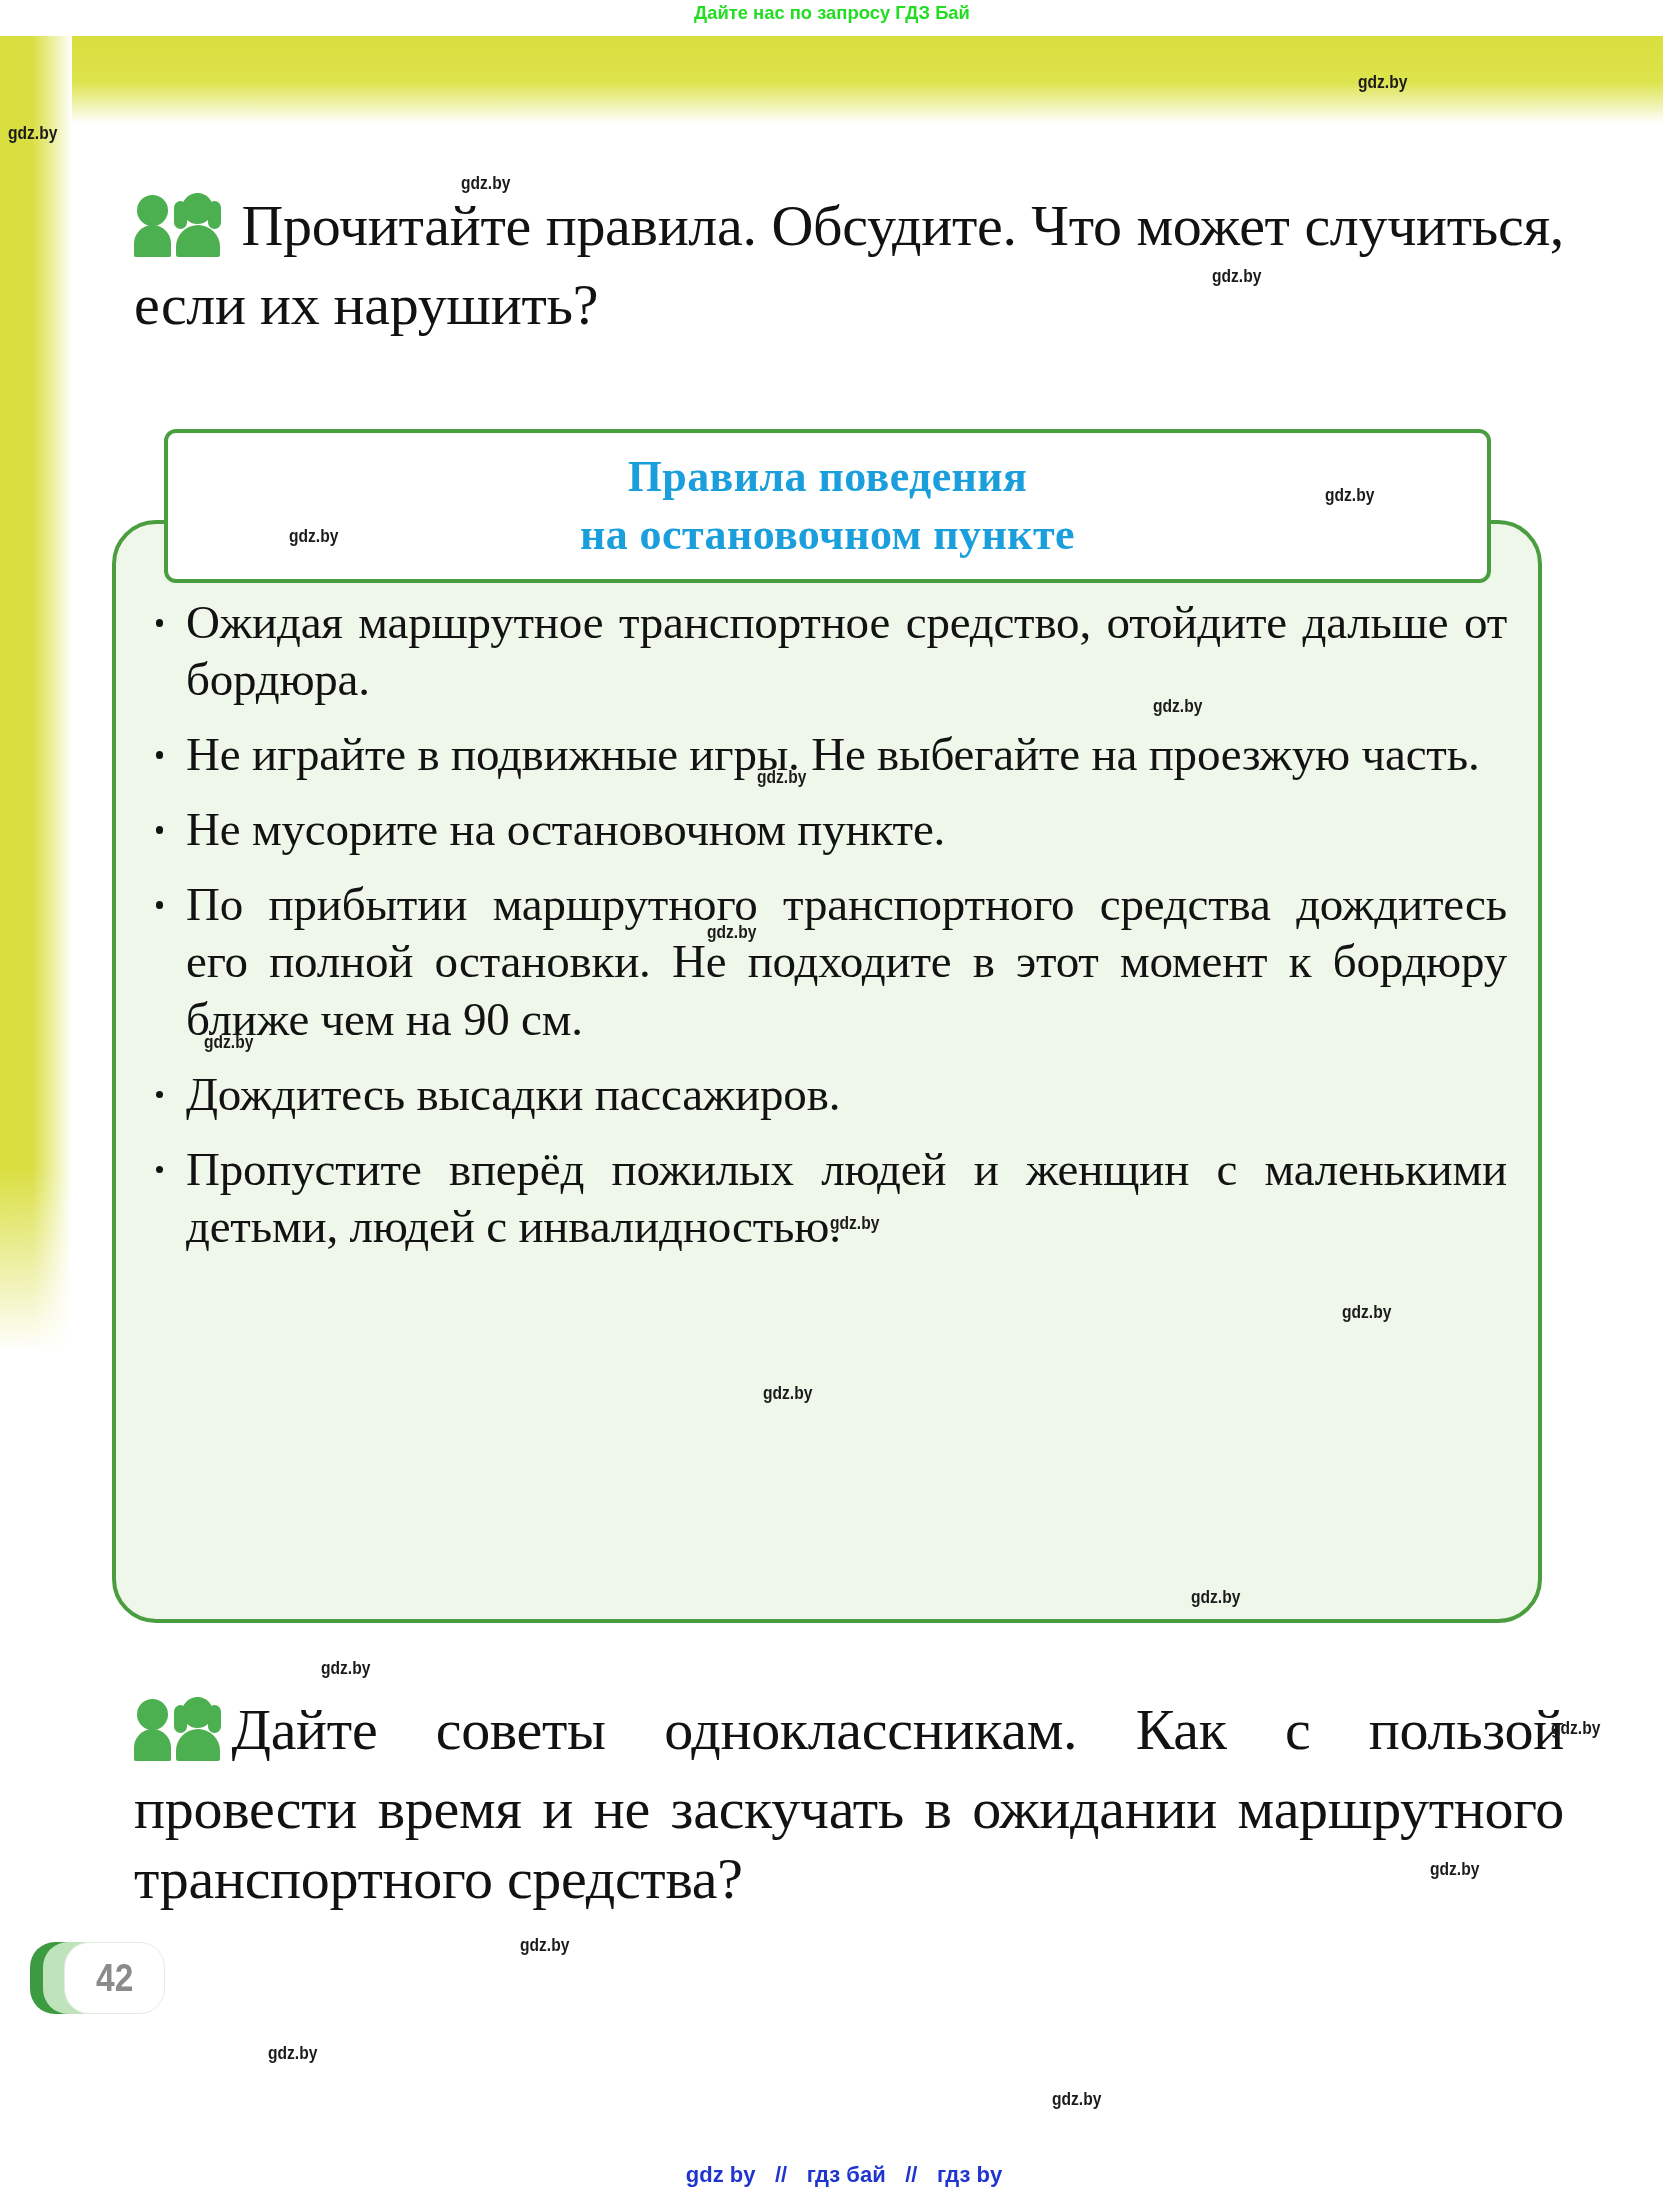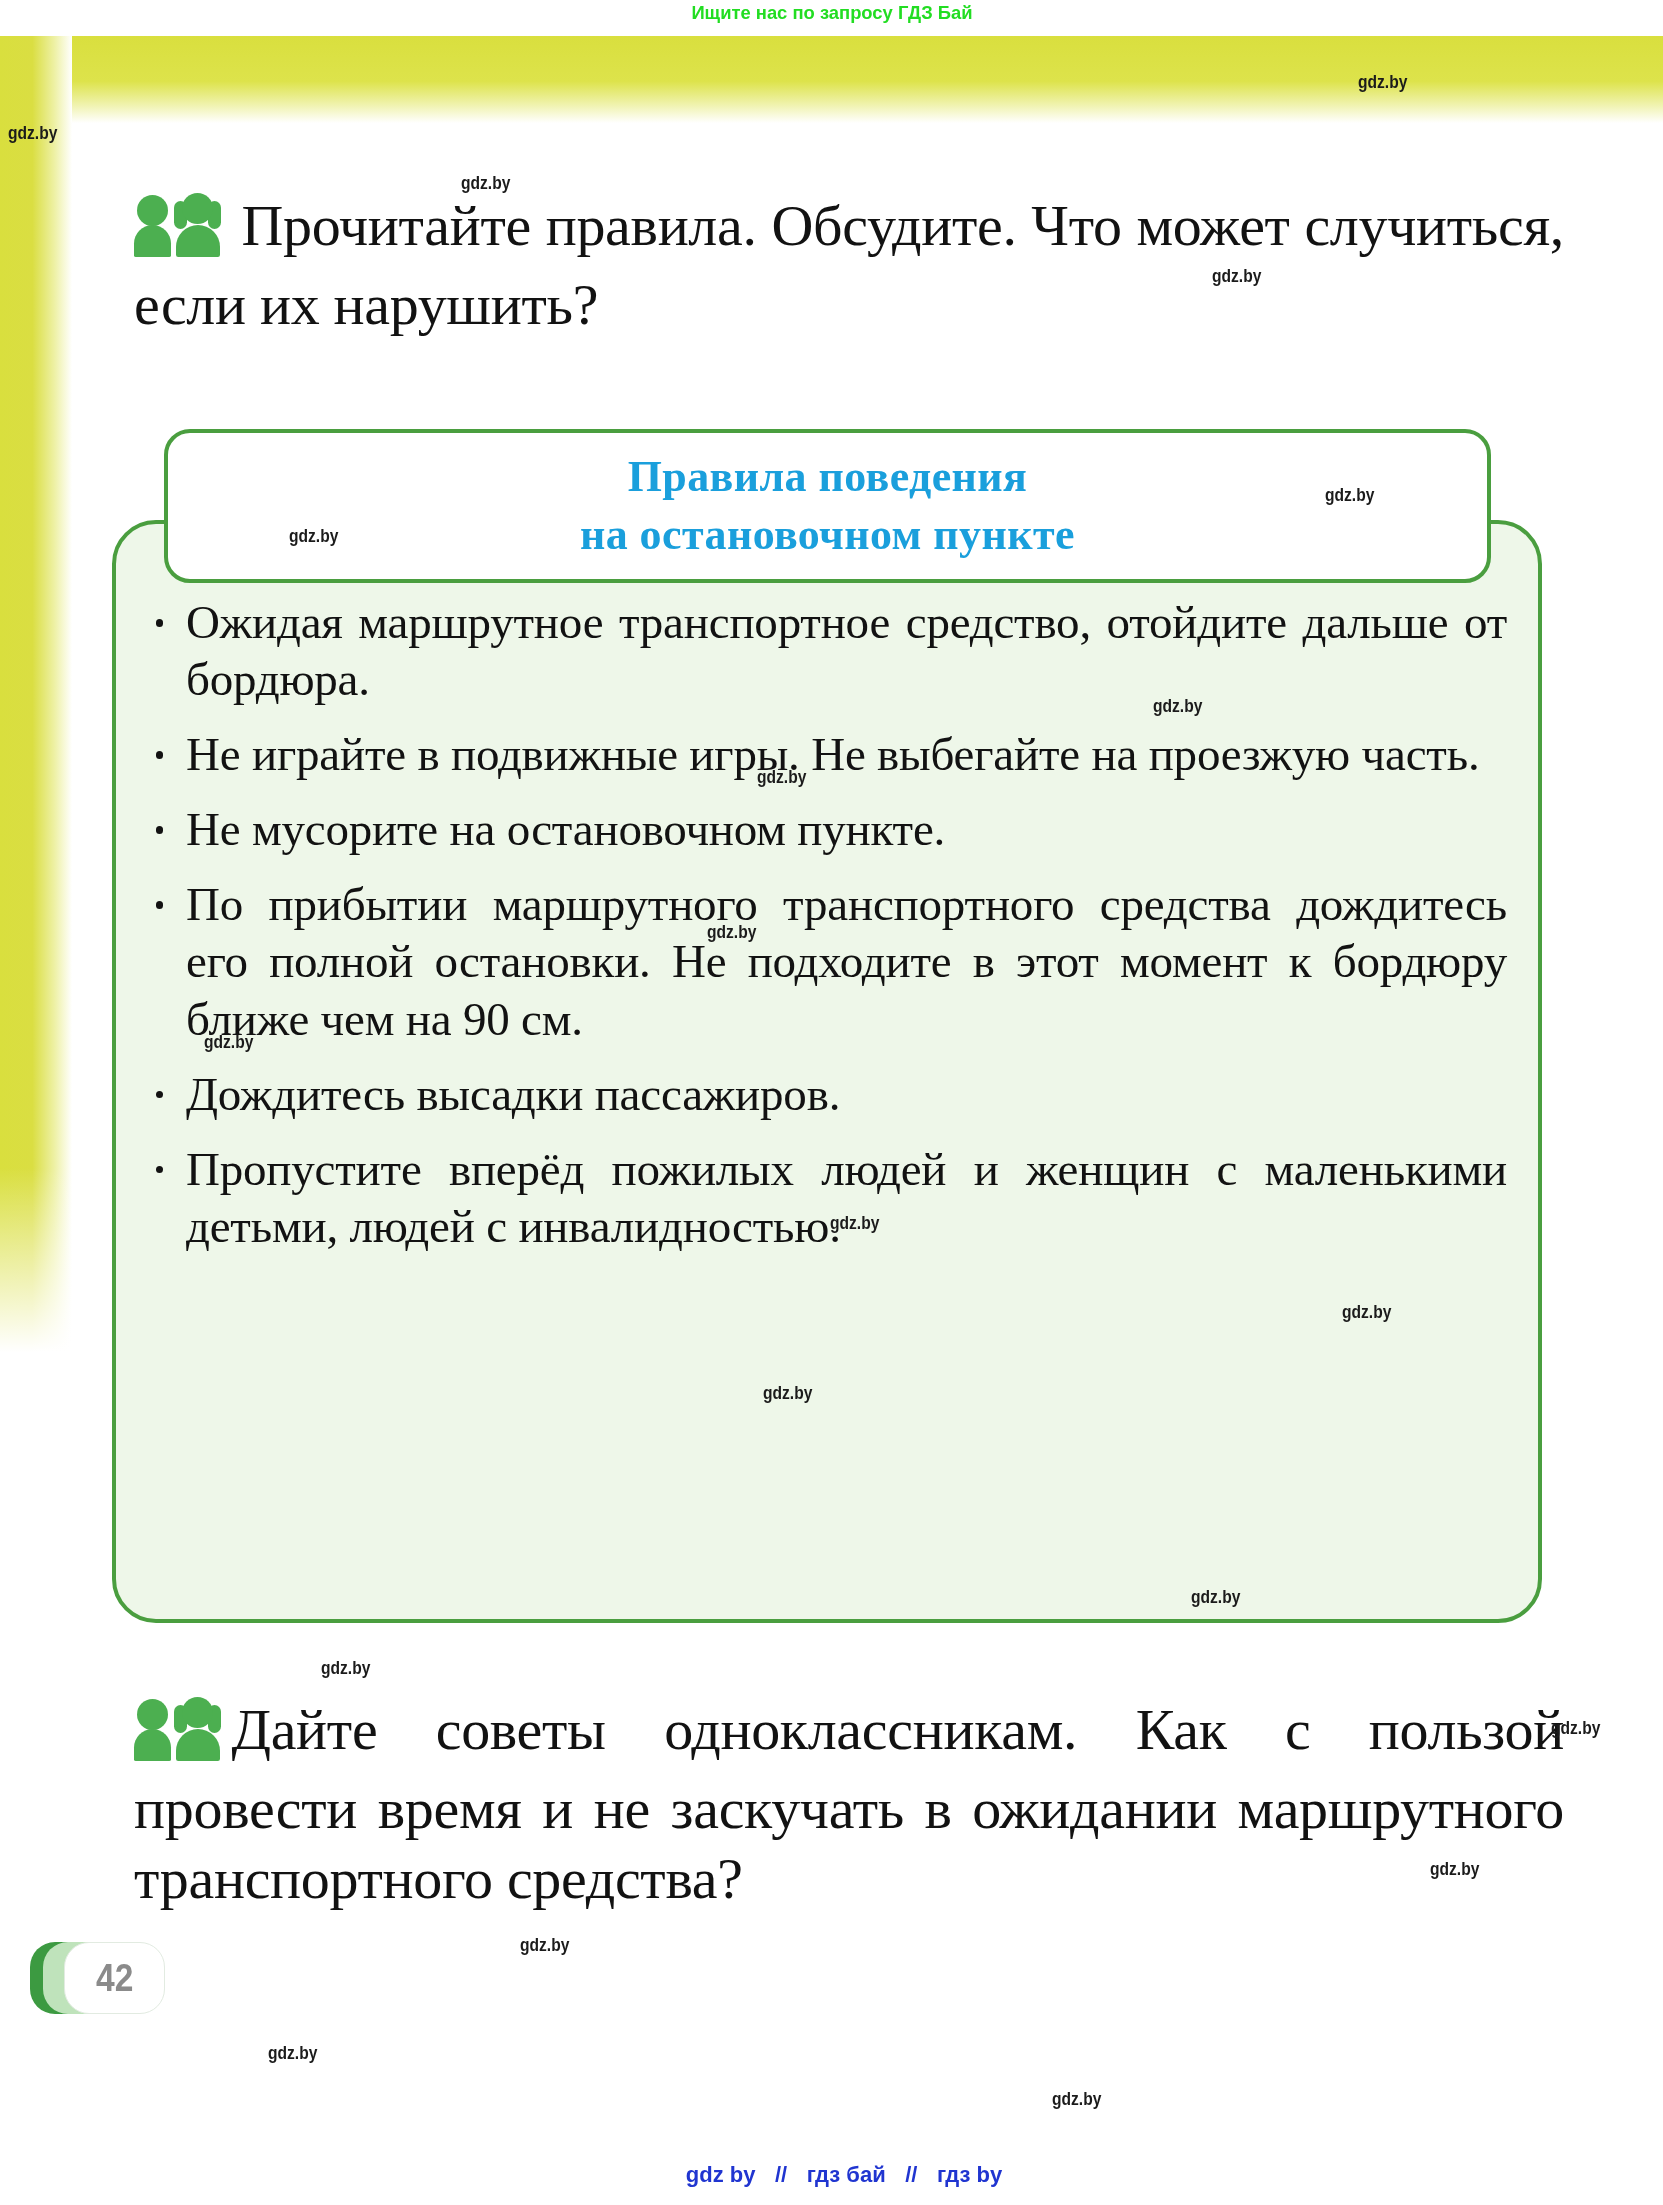--- a/index.html
+++ b/index.html
@@ -128,21 +128,21 @@
     z-index: 2;
   }
   .rules-title-box {
     position: absolute;
     left: 164px;
     top: 429px;
     width: 1327px;
     height: 154px;
     box-sizing: border-box;
     border: 4.2px solid #4a9e3f;
-    border-radius: 26px;
+    border-radius: 12px;
     background: #ffffff;
     z-index: 4;
     display: flex;
     flex-direction: column;
     align-items: center;
     justify-content: center;
   }
   .rules-title-line {
     font-family: "Liberation Serif", "DejaVu Serif", serif;
     font-weight: bold;
@@ -240,21 +240,21 @@
     z-index: 5;
   }
   .footer-links span { margin: 0 6.7px; }
 </style>
 </head>
 <body>
 
 <div class="top-band"></div>
 <div class="left-band"></div>
 
-<div class="promo-line">Ищите нас по запросу ГДЗ Бай</div>
+<div class="promo-line">Дайте нас по запросу ГДЗ Бай</div>
 
 <div class="content">
 
   <div class="task" style="left:134px; top:191px; width:1430px;">
     <span class="runin">
       <span class="people">
         <span class="head p1head"></span>
         <span class="body p1body"></span>
         <span class="p2hairL"></span>
         <span class="p2hairR"></span>

